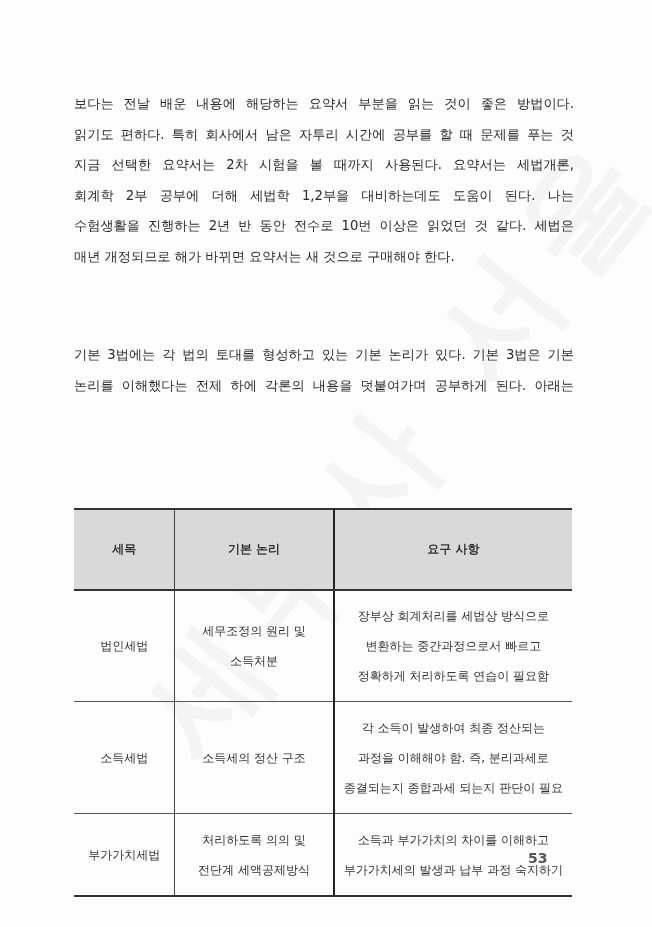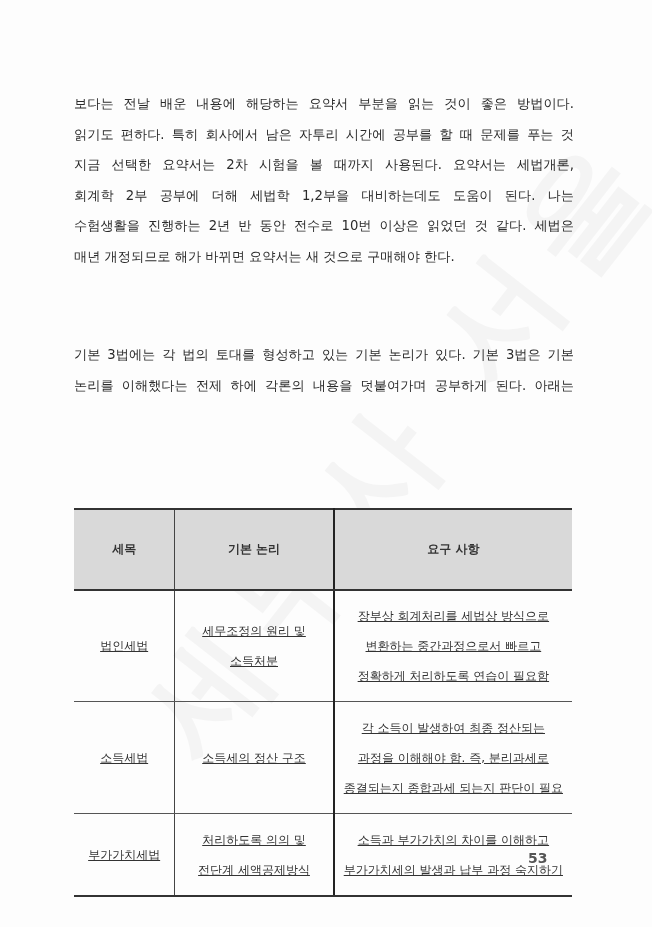--- a/index.html
+++ b/index.html
@@ -21,21 +21,21 @@
   #para2 { top: 340px; }
   table.logic {
     position: absolute; left: 74px; top: 508px; width: 498px;
     border-collapse: collapse; font-size: 12px; color: #333;
   }
   table.logic th, table.logic td { text-align: center; vertical-align: middle; padding: 8px; }
   table.logic thead th {
     background: #d9d9d9; height: 63px; font-weight: bold; font-size: 12px;
     border-top: 2px solid #333; border-bottom: 2px solid #333;
   }
-  table.logic td { border-bottom: 1.5px solid #555; line-height: 30px; text-decoration: underline; }
+  table.logic td { border-bottom: 1.5px solid #555; line-height: 30px; }
   table.logic tr.last td { border-bottom: 2px solid #333; }
   table.logic .c1 { width: 93px; border-right: 1px solid #444; }
   table.logic .c2 { width: 157px; border-right: 2px solid #222; }
   table.logic .c3 { width: 246px; }
   .row1 td { height: 94px; }
   .row2 td { height: 95px; }
   .row3 td { height: 65px; }
   .page-num { position: absolute; left: 528px; top: 850px; font-size: 14px; color: #555; font-weight: bold; }
 </style>
 </head>

